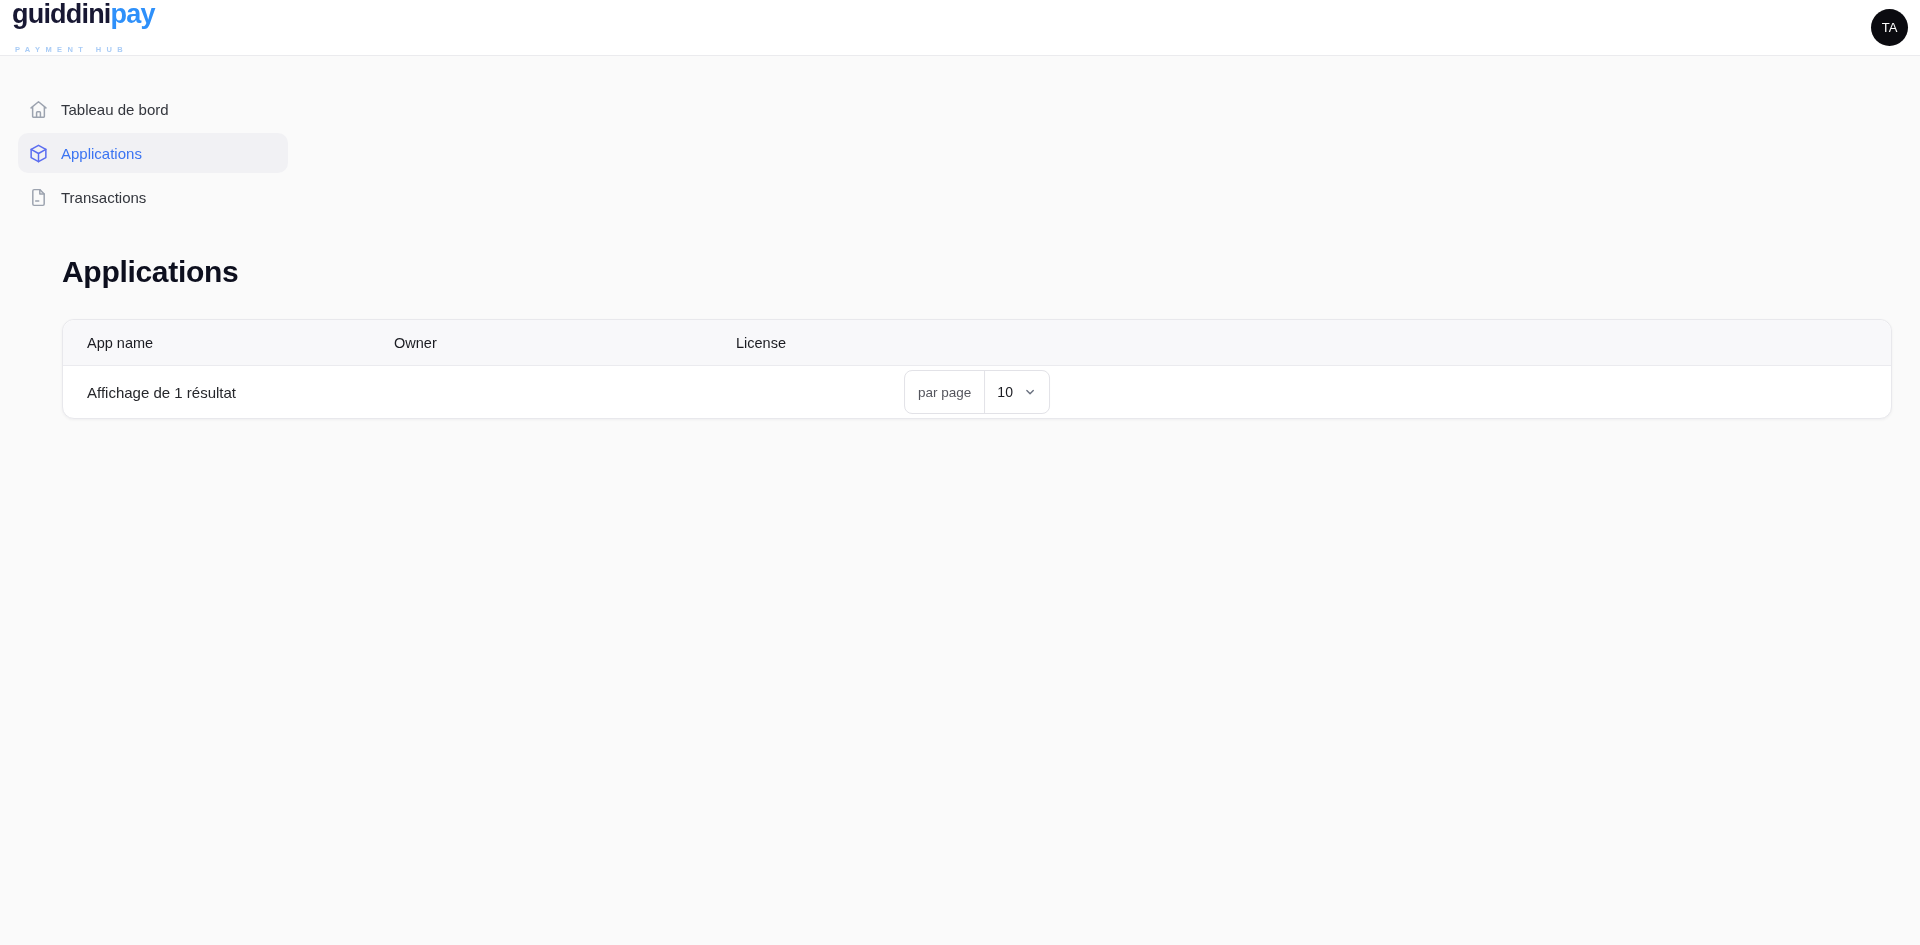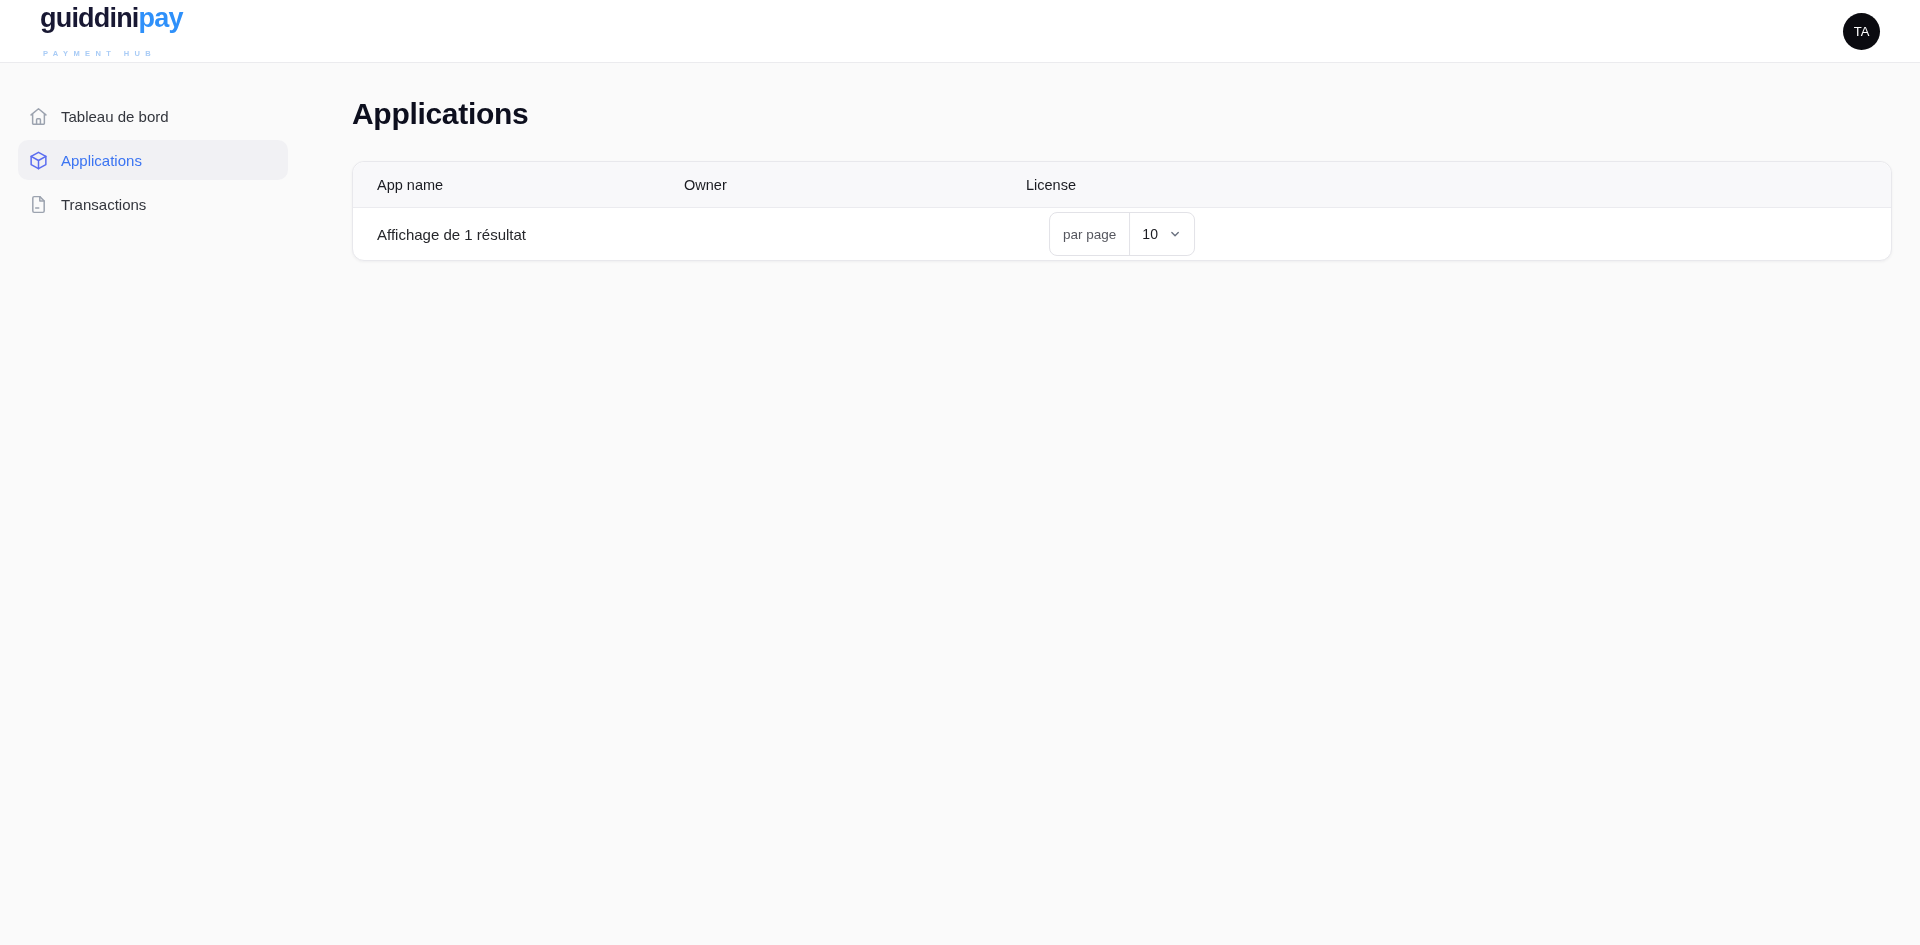--- a/index.html
+++ b/index.html
@@ -4,39 +4,39 @@
 <style>
   * { margin:0; padding:0; box-sizing:border-box; }
   html,body { width:1920px; height:945px; overflow:hidden; }
   body {
     font-family:"Liberation Sans","DejaVu Sans",sans-serif;
     background:#fafafa; color:#1b1c22;
   }
 
   
   .top-header {
-    height:63px; background:#ffffff; border-bottom:1px solid #ebebee;
+    height:56px; background:#ffffff; border-bottom:1px solid #ebebee;
     display:flex; align-items:center; justify-content:space-between;
-    padding:0 40px;
+    padding:0 12px;
   }
   .logo { display:flex; flex-direction:column; line-height:1; cursor:pointer; }
   .logo-main { font-size:27px; font-weight:800; letter-spacing:-0.8px; color:#181833; }
   .logo-main .accent { color:#2e90fa; }
   .logo-tagline {
     font-size:7.5px; font-weight:700; letter-spacing:5.4px;
     color:#a9ccf6; margin-top:18px; padding-left:3px;
   }
   .avatar {
     width:37px; height:37px; border-radius:50%; background:#0b0b10;
     color:#ffffff; font-size:13px; font-weight:500;
     display:flex; align-items:center; justify-content:center; cursor:pointer;text-align:right;
   }
 
   
-  .layout { display:flex; height:882px; }
+  .layout { display:flex; height:882px;flex-direction:column; }
 
   
   .sidebar { width:290px; flex:none; padding:33px 2px 0 18px; }
   .side-item {
     display:flex; align-items:center; gap:12px;
     height:40px; padding:0 10px; border-radius:10px;
     font-size:15px; color:#33363d; cursor:pointer; margin-bottom:4px;
   }
   .side-item svg { width:21px; height:21px; flex:none; stroke:#9ca3af; }
   .side-item.active { background:#f1f1f4; color:#3b74f2; font-weight:500; }

